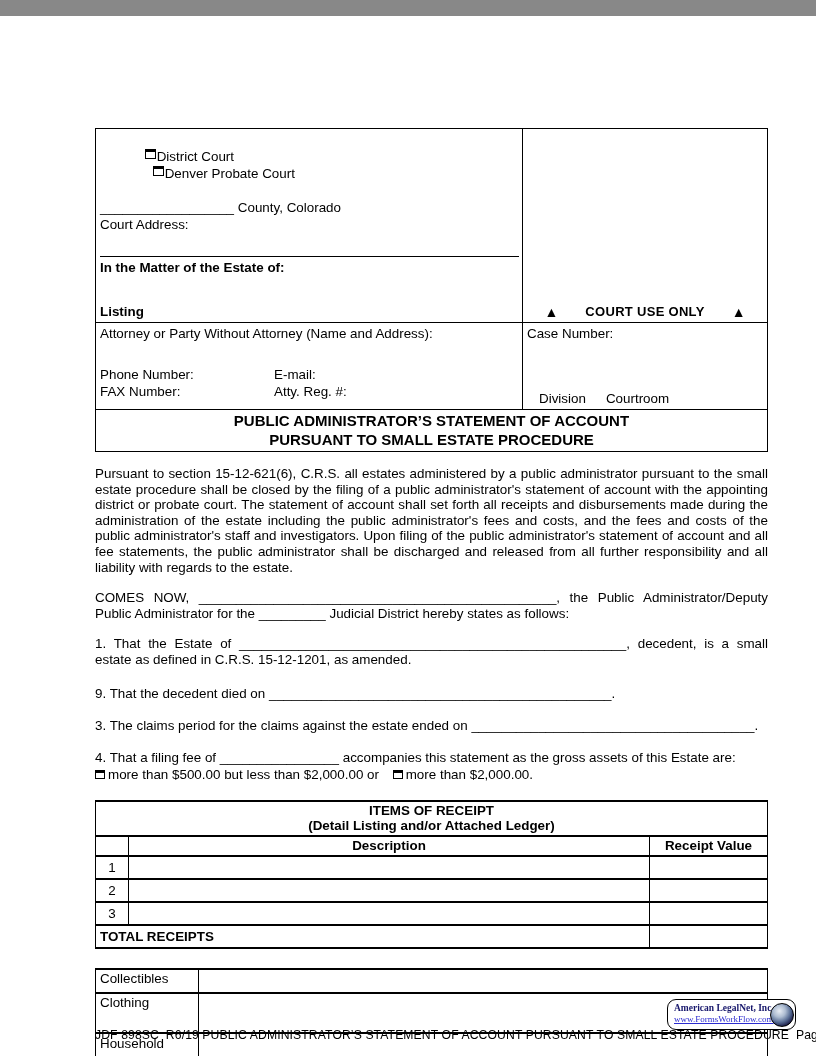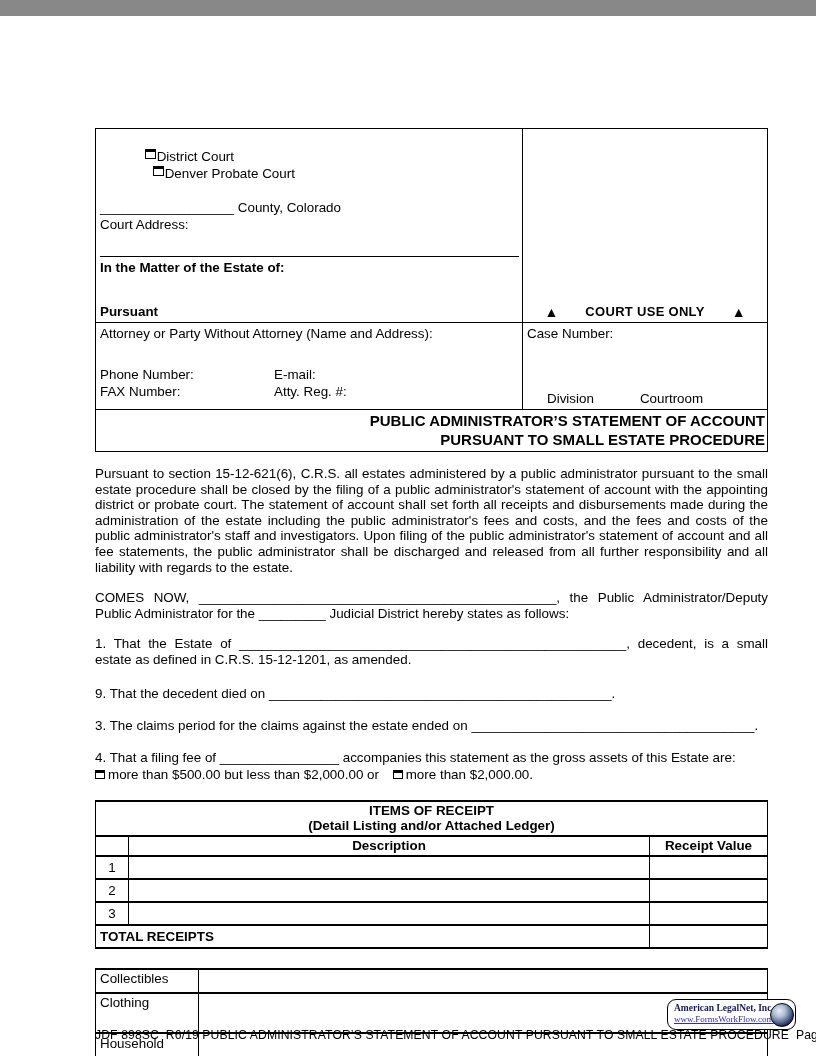--- a/index.html
+++ b/index.html
@@ -34,22 +34,22 @@
   .courtuse-cell { position:relative; }
   .court-use {
     position:absolute; bottom:3px; left:0; right:0;
     display:flex; align-items:center; justify-content:center; gap:27px;
   }
   .cu-text { font-weight:bold; font-size:13px; letter-spacing:0.3px; }
   .tri { font-size:14px; line-height:14px; }
   .two-col { display:flex; line-height:17px; }
   .two-col .lab1 { width:174px; flex:0 0 174px; }
   .case-cell { position:relative; }
-  .case-bottom { position:absolute; bottom:3px; left:24px; display:flex; gap:46px;text-align:right; }
-  .title-cell { text-align:right; font-weight:bold; font-size:15px; line-height:19px; padding:1px 2px 2px 2px !important; }
+  .case-bottom { position:absolute; bottom:3px; left:16px; display:flex; gap:20px;text-align:right; }
+  .title-cell { text-align:center; font-weight:bold; font-size:15px; line-height:19px; padding:1px 2px 2px 2px !important; }
 
   
   .intro { margin:14px 0 0 0; text-align:justify; line-height:15.6px; white-space:normal; }
   .para  { margin:15px 0 0 0; text-align:justify; line-height:15.6px; }
   .gap18 { margin-top:18px; }
   .gap16 { margin-top:17px; }
   .item4 { margin-top:16px; line-height:16px; }
   .cb-line { margin-top:1px; }
 
   
@@ -114,21 +114,21 @@
           <div class="line">
             <span class="cb"></span><span>District Court</span>
             <span class="cb cb2"></span><span>Denver Probate Court</span>
           </div>
           <div class="line">__________________ County, Colorado</div>
           <div class="line">Court Address:</div>
           <div class="spacer1"></div>
           <div class="inner-rule"></div>
           <div class="line bold">In the Matter of the Estate of:</div>
           <div class="spacer2"></div>
-          <div class="line bold">Pursuant</div>
+          <div class="line bold">Listing</div>
         </td>
         <td class="courtuse-cell">
           <div class="court-use">
             <span class="tri">▲</span>
             <span class="cu-text">COURT USE ONLY</span>
             <span class="tri">▲</span>
           </div>
         </td>
       </tr>
       <tr>

